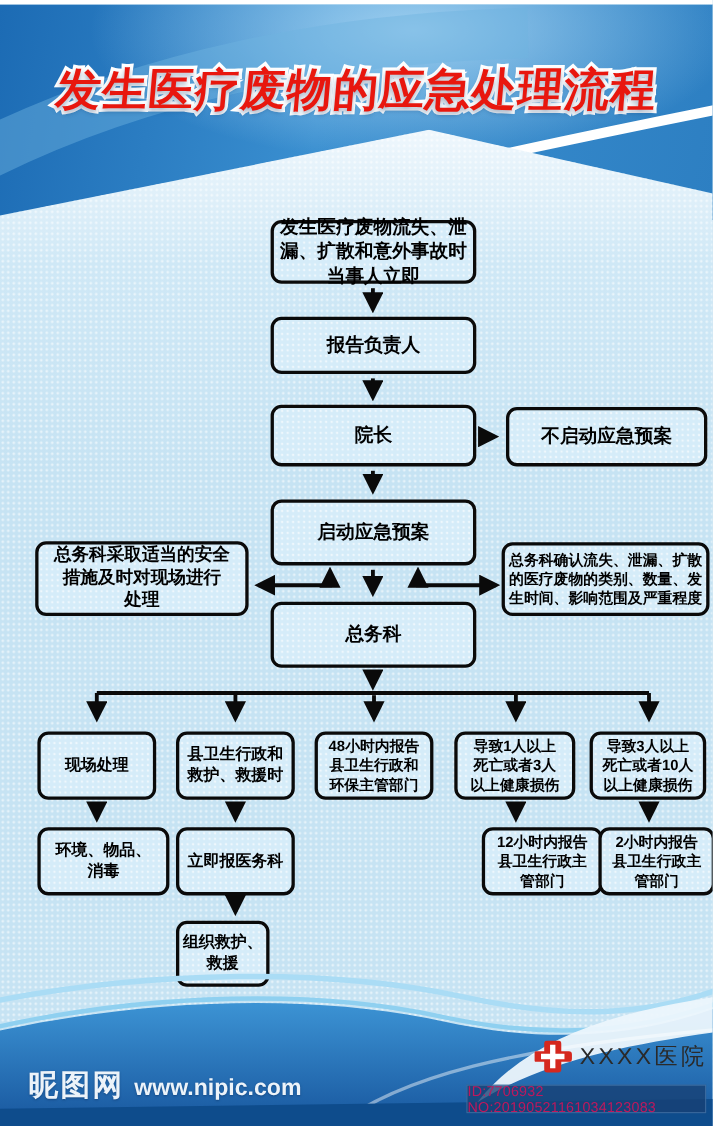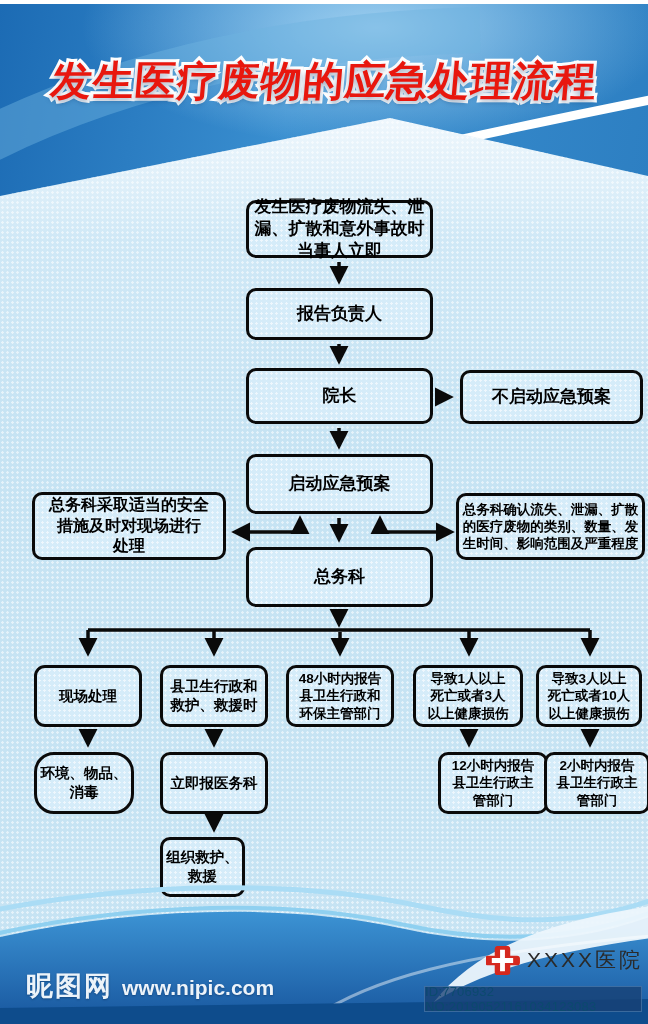--- a/index.html
+++ b/index.html
@@ -61,21 +61,21 @@
   .watermark{
     position:absolute;left:26px;top:968px;z-index:8;display:flex;align-items:baseline;gap:9px;
     color:rgba(248,252,255,.95);text-shadow:0 1px 2px rgba(0,30,70,.4);
   }
   .wm-name{font-size:27px;font-weight:bold;letter-spacing:2px;}
   .wm-url{font-size:21px;font-weight:bold;}
   .id-badge{
     position:absolute;left:424px;top:986px;width:218px;height:26px;z-index:8;
     background:rgba(23,64,115,.78);border:1px solid rgba(130,180,225,.35);
     display:flex;align-items:center;justify-content:center;
-    color:#0c4a6e;font-size:13px;letter-spacing:.2px;box-sizing:border-box;
+    color:#be185d;font-size:13px;letter-spacing:.2px;box-sizing:border-box;
   }
 </style>
 </head>
 <body>
 
 <div class="poster">
 
   <div class="header">
     <svg width="648" height="200" viewBox="0 0 648 200">
       <path d="M-10,135 C130,66 300,30 480,26" stroke="#6fb3e0" stroke-width="46" fill="none" opacity="0.45"></path>
@@ -123,34 +123,34 @@
   <div class="node fs-lg" style="left:460px;top:370px;width:183px;height:54px;">不启动应急预案</div>
   <div class="node fs-lg" style="left:246px;top:454px;width:187px;height:60px;">启动应急预案</div>
   <div class="node fs-lg" style="left:246px;top:547px;width:187px;height:60px;">总务科</div>
   <div class="node" style="left:32px;top:492px;width:194px;height:68px;font-size:16px;">总务科采取适当的安全
 措施及时对现场进行
 处理</div>
   <div class="node fs-sm" style="left:456px;top:493px;width:189px;height:67px;">总务科确认流失、泄漏、扩散
 的医疗废物的类别、数量、发
 生时间、影响范围及严重程度</div>
 
-  <div class="node fs-md" style="left:34px;top:665px;width:108px;height:62px;border-radius:11px;">现场处理</div>
+  <div class="node fs-md" style="left:34px;top:665px;width:108px;height:62px;">现场处理</div>
   <div class="node fs-md" style="left:160px;top:665px;width:108px;height:62px;">县卫生行政和
 救护、救援时</div>
   <div class="node fs-sm" style="left:286px;top:665px;width:108px;height:62px;">48小时内报告
 县卫生行政和
 环保主管部门</div>
   <div class="node fs-sm" style="left:413px;top:665px;width:110px;height:62px;">导致1人以上
 死亡或者3人
 以上健康损伤</div>
   <div class="node fs-sm" style="left:536px;top:665px;width:106px;height:62px;">导致3人以上
 死亡或者10人
 以上健康损伤</div>
 
-  <div class="node fs-md" style="left:34px;top:752px;width:100px;height:62px;border-radius:20px;">环境、物品、
+  <div class="node fs-md" style="left:34px;top:752px;width:120px;height:62px;">环境、物品、
 消毒</div>
   <div class="node fs-md" style="left:160px;top:752px;width:108px;height:62px;">立即报医务科</div>
   <div class="node fs-sm" style="left:413px;top:752px;width:110px;height:62px;margin-left:25px;">12小时内报告
 县卫生行政主
 管部门</div>
   <div class="node fs-sm" style="left:544px;top:752px;width:106px;height:62px;">2小时内报告
 县卫生行政主
 管部门</div>
 
   <div class="node fs-md" style="left:160px;top:837px;width:85px;height:60px;">组织救护、

